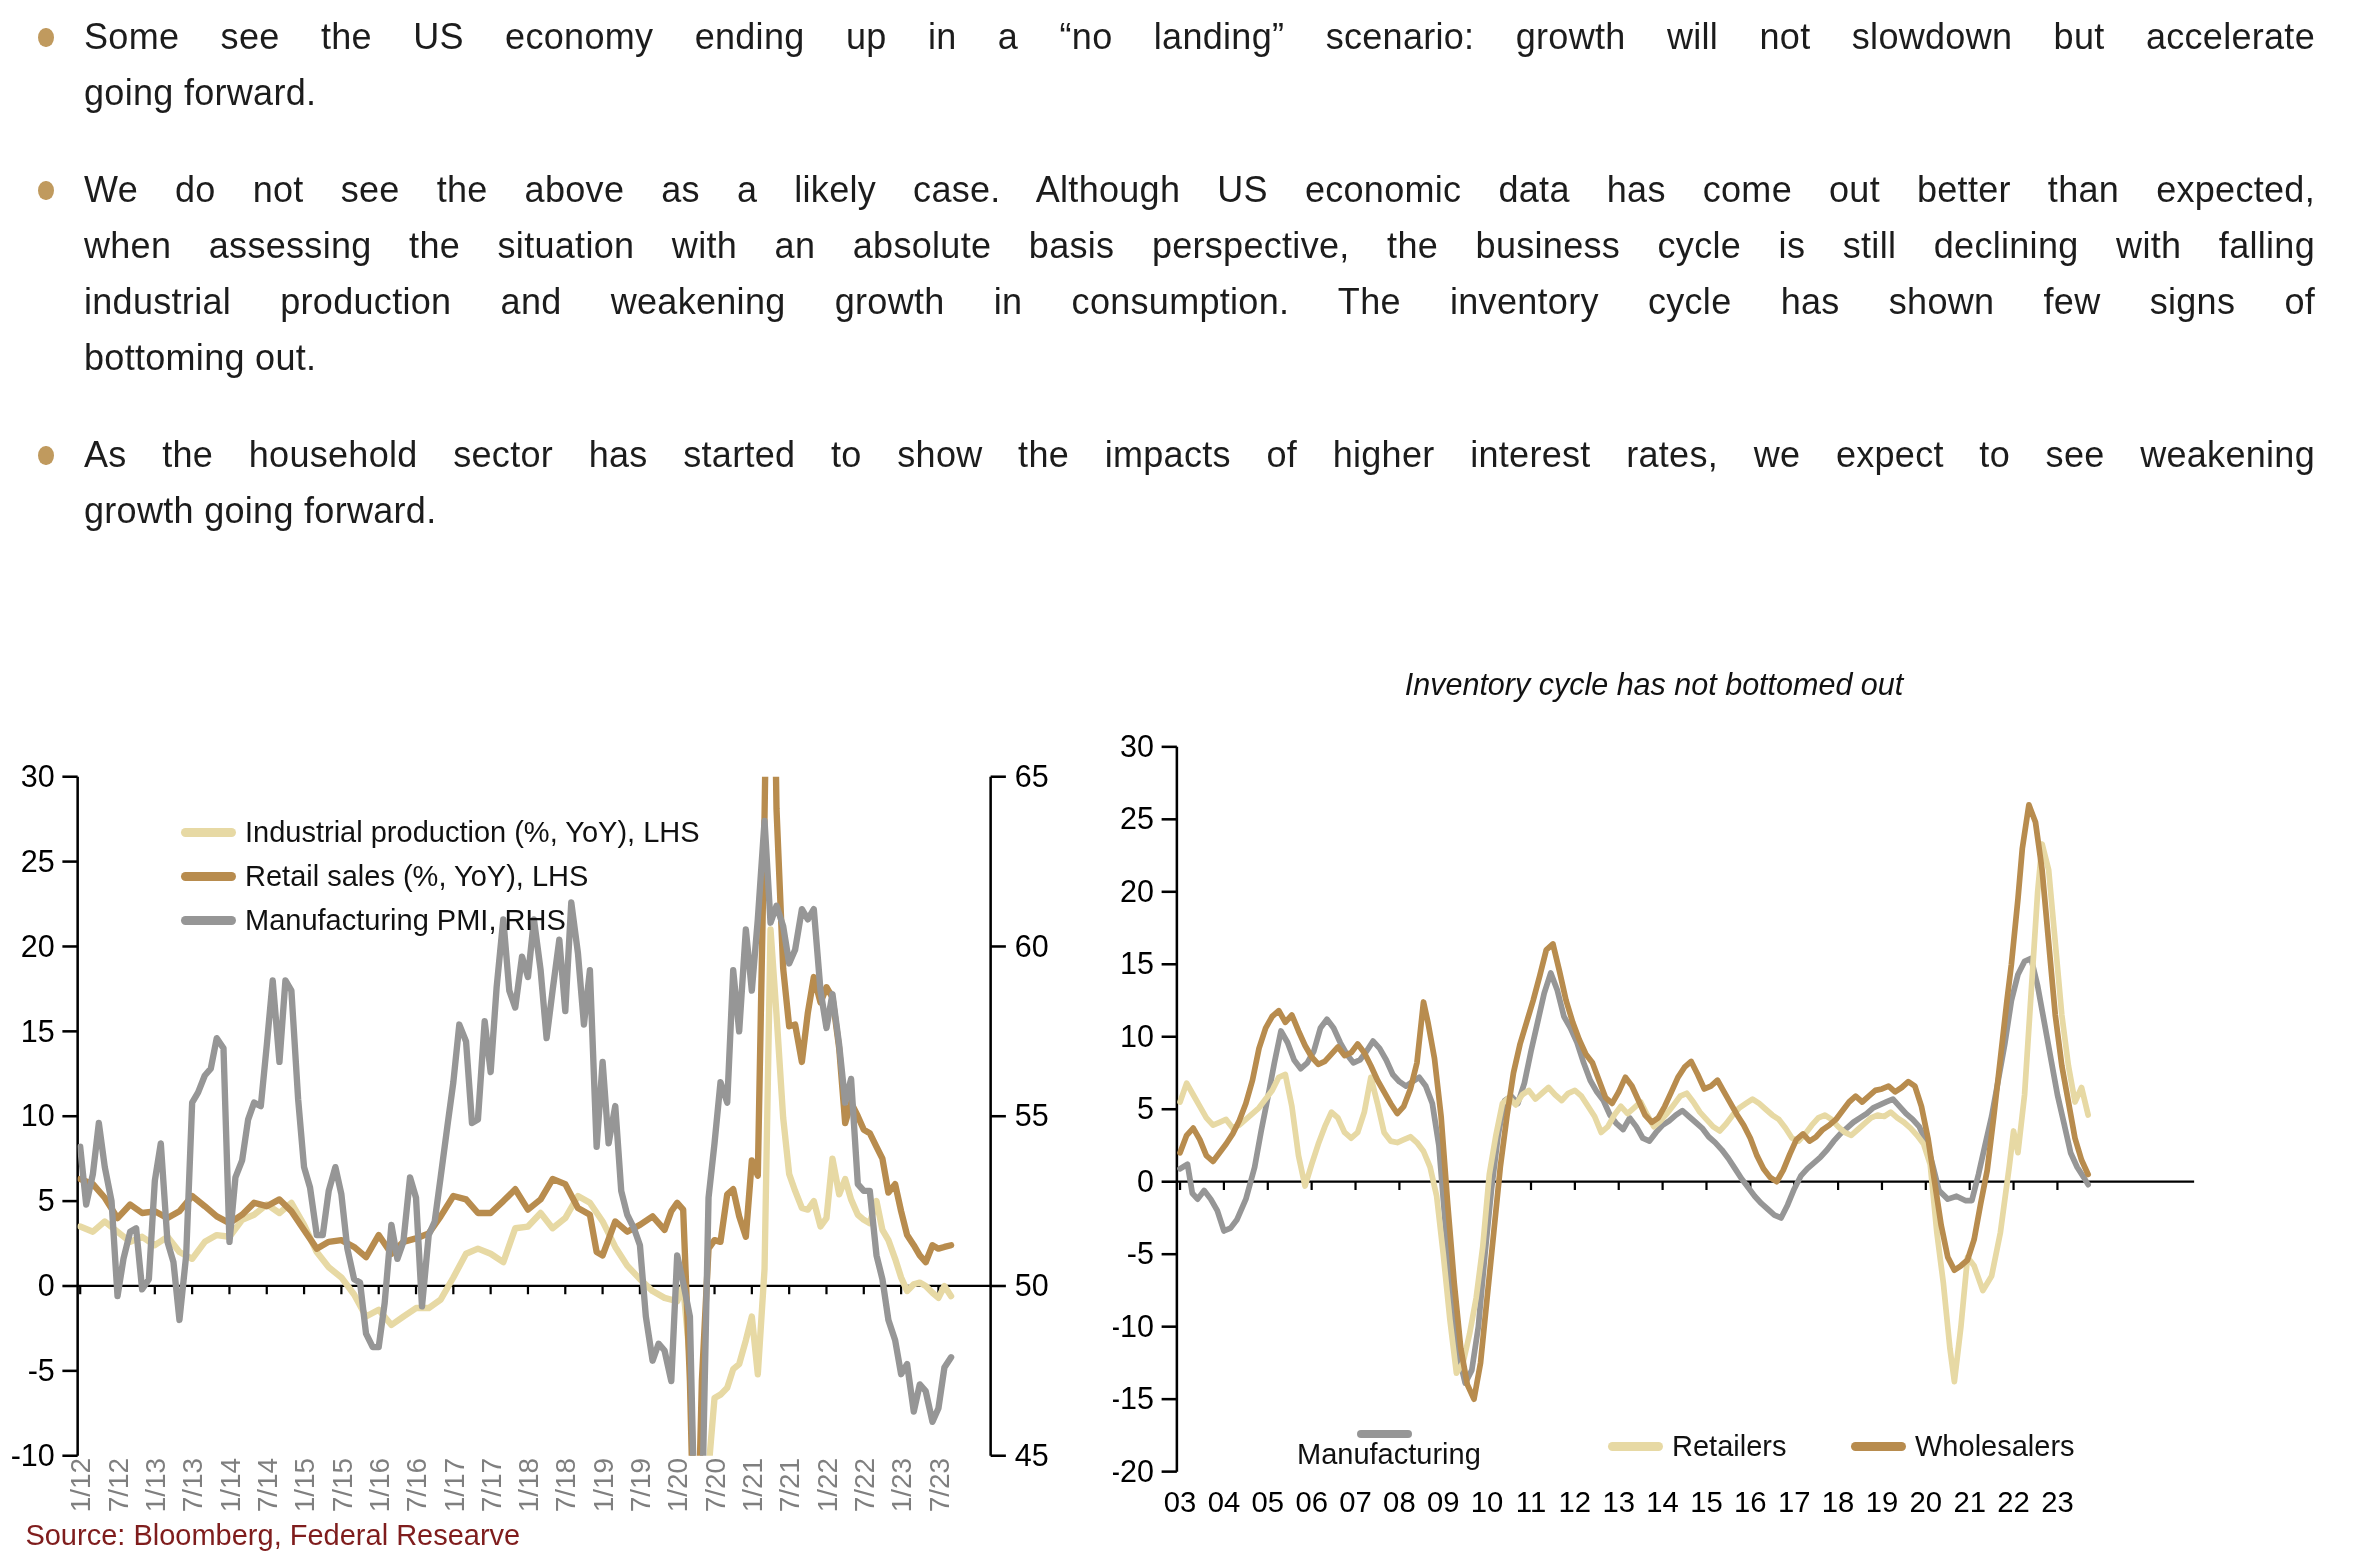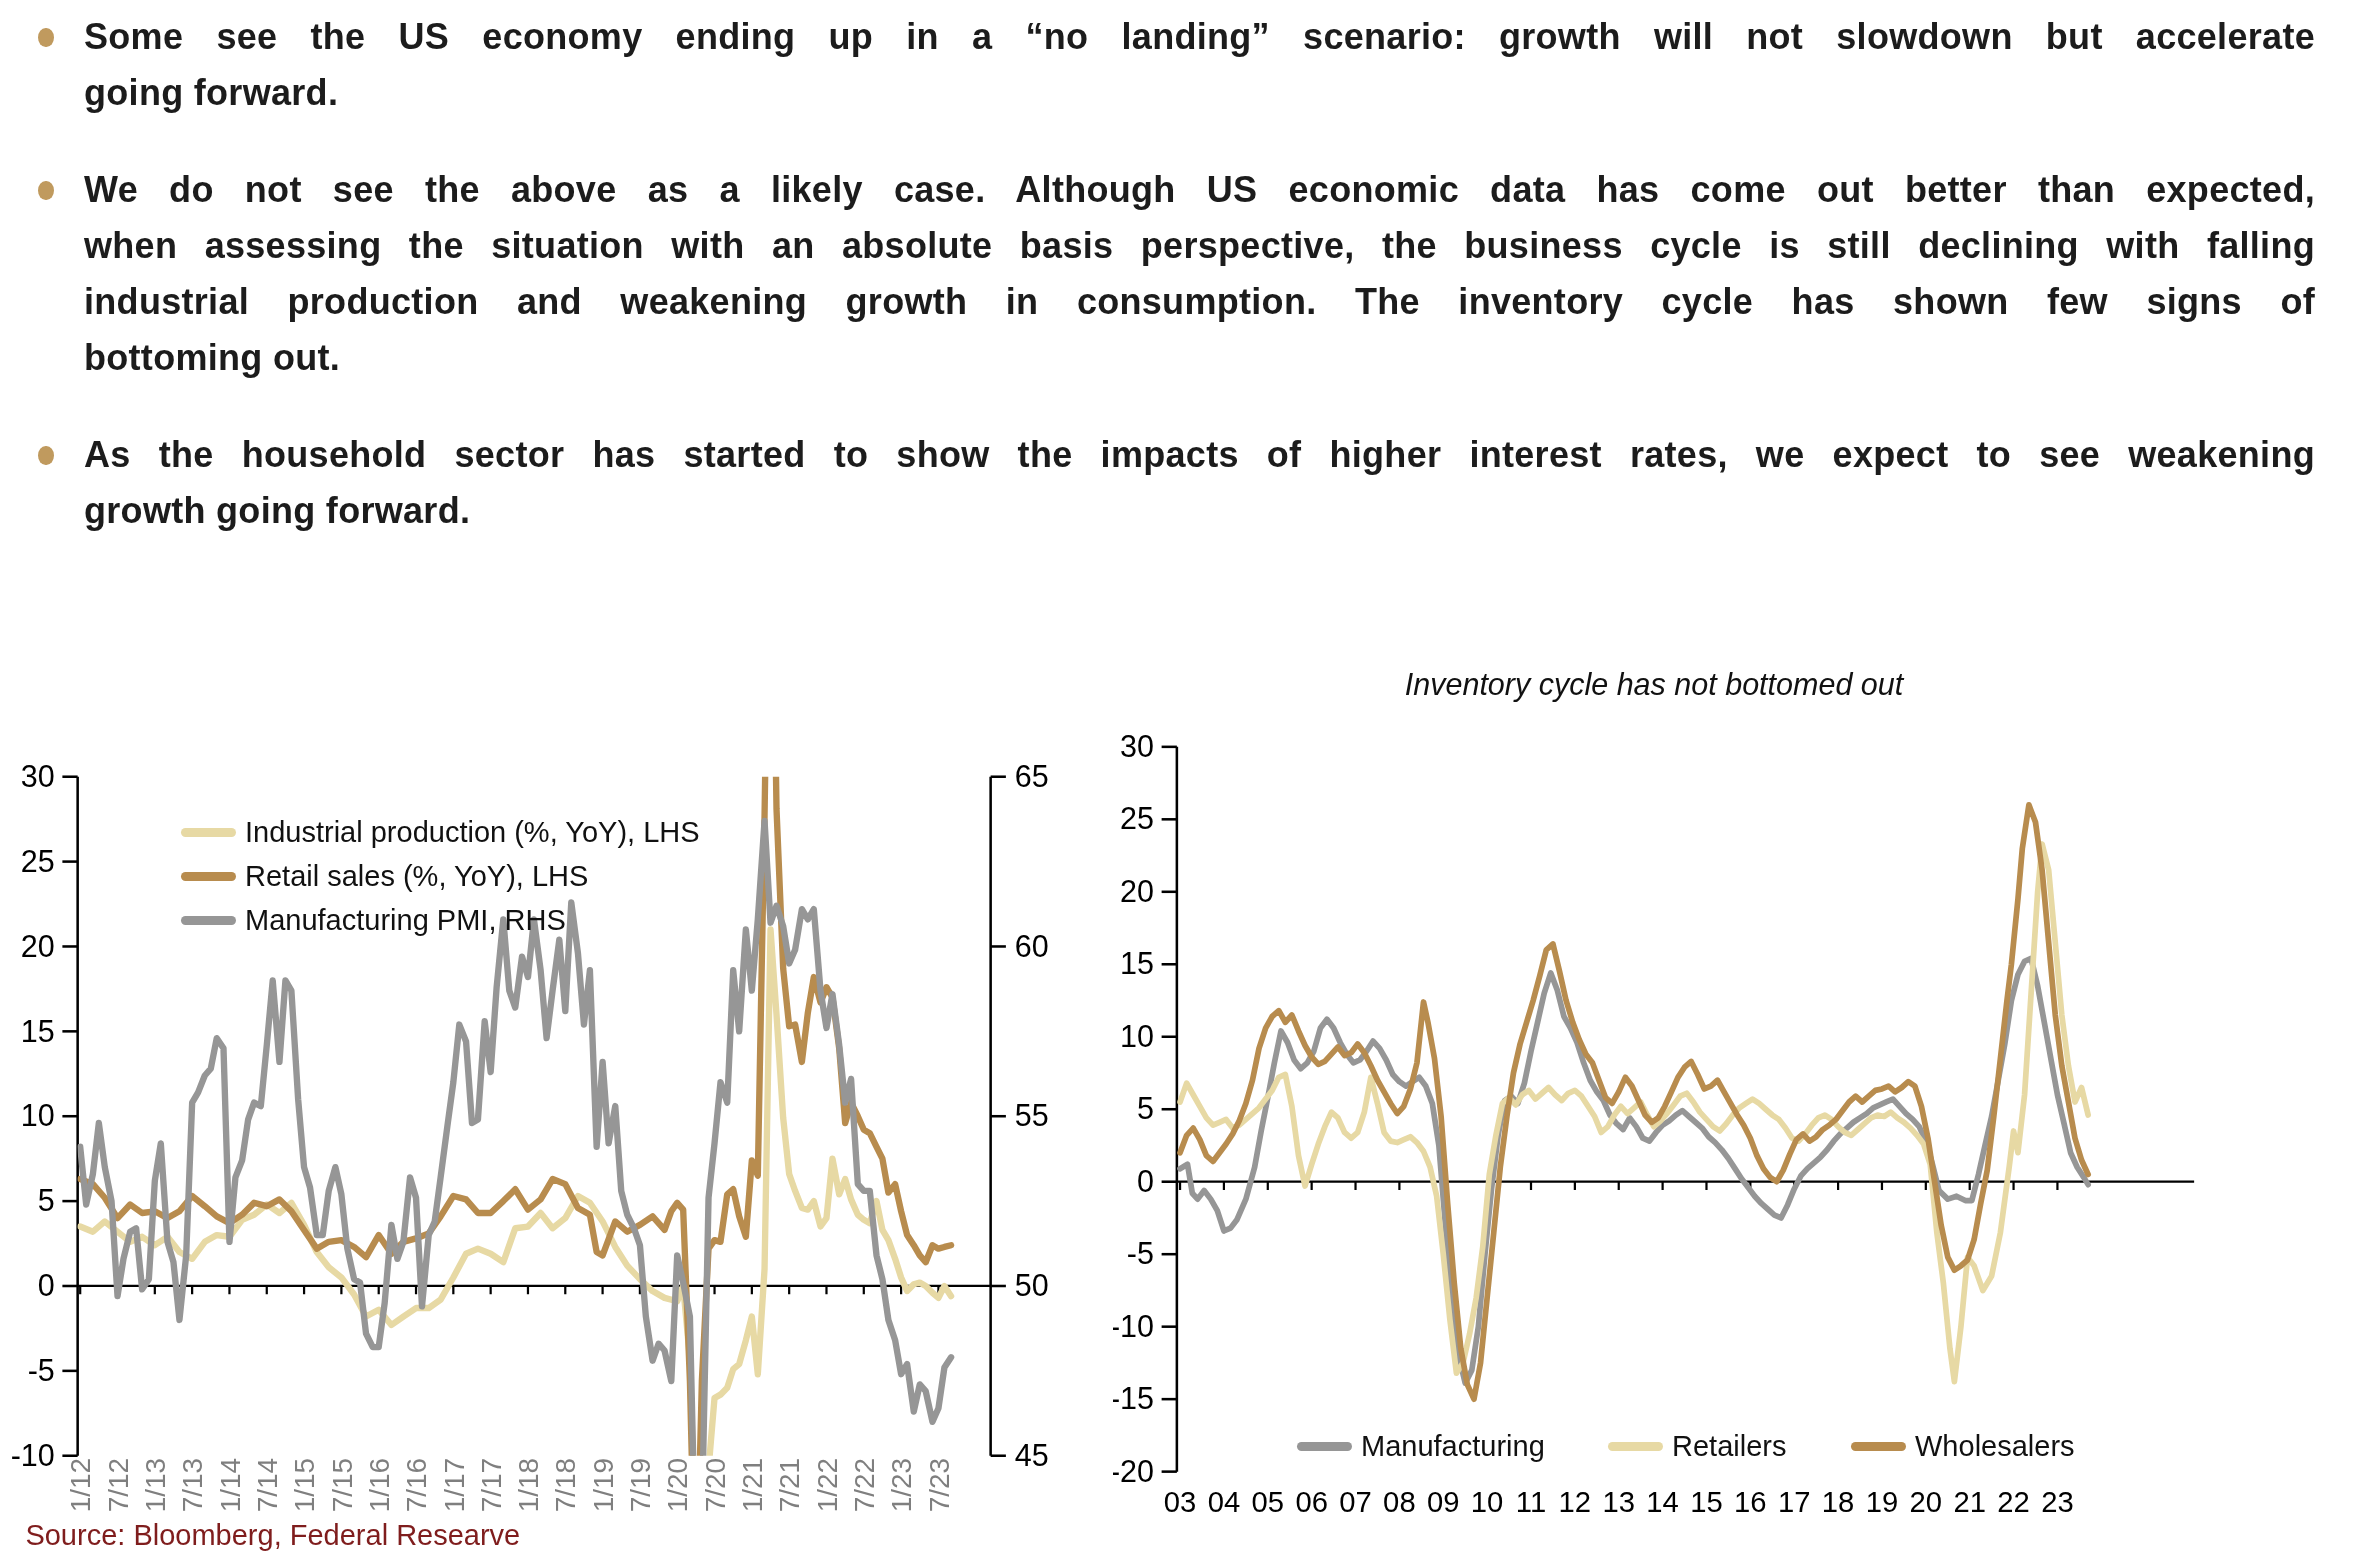--- a/index.html
+++ b/index.html
@@ -2,21 +2,21 @@
 <html style="font-size:10.2px"><head>
 <meta charset="utf-8">
 <style>
   html,body{margin:0;padding:0;background:#ffffff;}
   #page{position:relative;width:2354px;height:1567px;background:#ffffff;overflow:hidden;
         font-family:"Liberation Sans",sans-serif;color:#1c1c1c;}
   
   #bullets{position:absolute;left:37px;top:9px;width:2278px;}
   .bullet{position:relative;padding-left:47px;margin-bottom:41px;font-size:36px;line-height:56px;letter-spacing:0.3px;}
   .bullet .dot{position:absolute;left:1.3px;top:19px;width:15.3px;height:19px;border-radius:50%;background:#c09a5e;}
-  .bline{text-align:justify;text-align-last:justify;font-weight:bold;}
+  .bline{text-align:justify;text-align-last:justify;}
   .bline.last{text-align-last:left;}
   
   #chart-title{position:absolute;left:27px;top:637px;font-size:36px;color:#c49a5f;letter-spacing:0.3px;}
   .subtitle{position:absolute;font-style:italic;font-size:30.5px;line-height:39px;color:#111;}
   #sub-left{left:67px;top:696px;width:1018px;}
   #sub-right{left:1177px;top:665px;width:954px;text-align:center;}
   #source{position:absolute;left:25.4px;top:1519px;font-size:29px;color:#7f1d1d;}
   svg{position:absolute;}
   #svgL{left:0;top:668px;}
   #svgR{left:1113px;top:668px;}
@@ -231,21 +231,21 @@
         <span class="leg-label">Retail sales (%, YoY), LHS</span>
       </div>
       <div class="leg-item">
         <span class="leg-swatch" style="background: rgb(150, 150, 150);"></span>
         <span class="leg-label">Manufacturing PMI, RHS</span>
       </div>
     </div>
 
   <div id="source">Source: Bloomberg, Federal Researve</div>
 
-<div class="rleg" style="left: 1297px;">
+<div class="rleg" style="left: 1297px; flex-direction: column;">
       <span class="leg-swatch" style="background: rgb(150, 150, 150);"></span>
       <span class="leg-label">Manufacturing</span>
     </div>
     <div class="rleg" style="left: 1608px;">
       <span class="leg-swatch" style="background: rgb(231, 217, 164);"></span>
       <span class="leg-label">Retailers</span>
     </div>
     <div class="rleg" style="left: 1851px;">
       <span class="leg-swatch" style="background: rgb(184, 140, 78);"></span>
       <span class="leg-label">Wholesalers</span>

